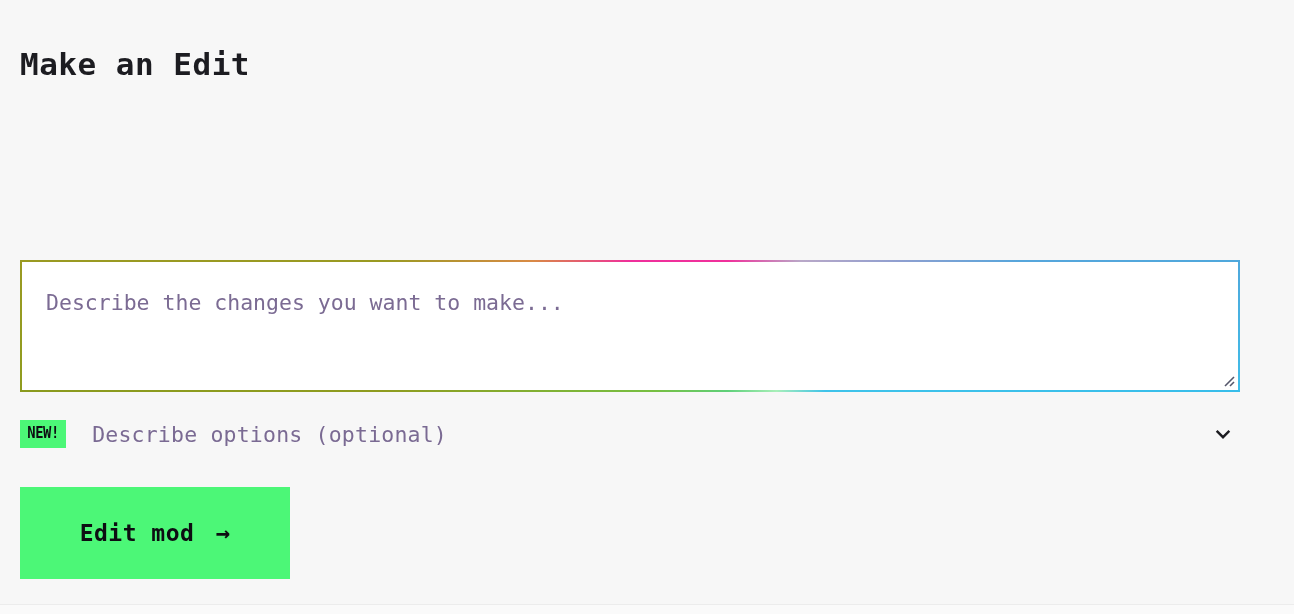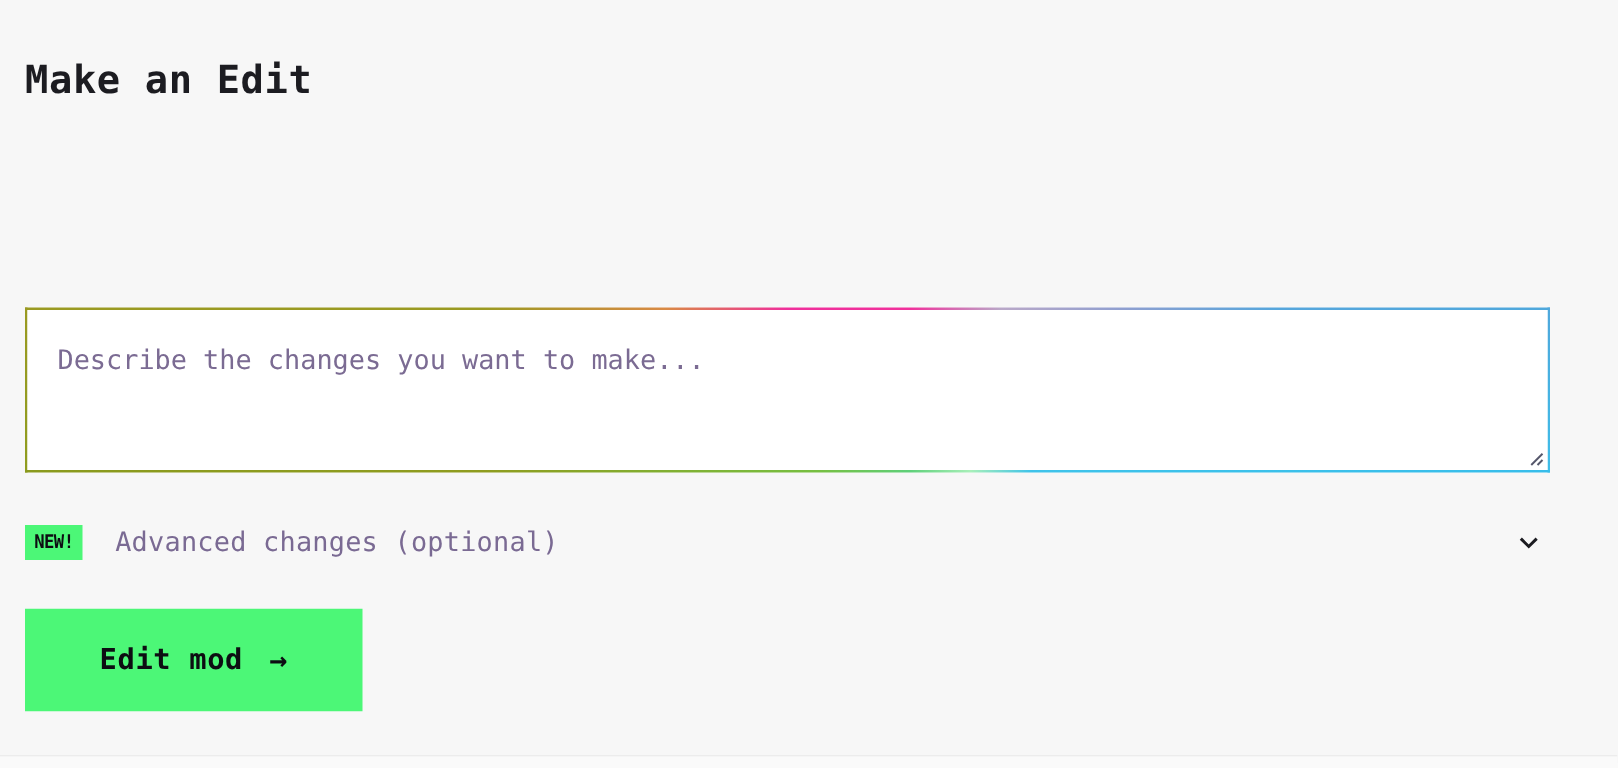--- a/index.html
+++ b/index.html
@@ -43,21 +43,21 @@
     font-size: 21.5px;
     line-height: 48px;
     color: #7a6a93;
     letter-spacing: 0.2px;
   }
 
   
   .textarea-wrap {
     position: absolute;
     left: 20px;
-    top: 246px;
+    top: 260px;
     width: 1220px;
     height: 132px;
     padding: 2px;
     background:
       linear-gradient(90deg,
         #9a9a22 0%,
         #9a9a22 30%,
         #d98a45 42%,
         #ef2f9b 50%,
         #f0309b 58%,
@@ -149,21 +149,21 @@
     align-items: center;
     justify-content: center;
   }
 
   
   .edit-button {
     position: absolute;
     left: 20px;
     top: 487px;
     width: 270px;
-    height: 82px;
+    height: 92px;
     background: #4cf777;
     border: 0;
     cursor: pointer;
     display: flex;
     align-items: center;
     justify-content: center;
     gap: 21px;
     font-family: "DejaVu Sans Mono", "Liberation Mono", monospace;
     font-size: 23px;
     font-weight: 700;
@@ -208,21 +208,21 @@
     <span class="resize-grip">
       <svg width="16" height="16" viewBox="0 0 16 16" aria-hidden="true">
         <path d="M14 5 L5 14" stroke="#55576b" stroke-width="1.6" fill="none"></path>
         <path d="M14 10 L10 14" stroke="#55576b" stroke-width="1.6" fill="none"></path>
       </svg>
     </span>
   </div>
 
   <div class="advanced-row">
     <span class="new-badge">NEW!</span>
-    <span class="advanced-label">Advanced changes (optional)</span>
+    <span class="advanced-label">Describe options (optional)</span>
     <span class="chevron-btn">
       <svg width="22" height="22" viewBox="0 0 24 24" aria-hidden="true">
         <path d="M6 9.5 L12 15.5 L18 9.5" stroke="#1c1c21" stroke-width="2.6" fill="none" stroke-linecap="square" stroke-linejoin="miter"></path>
       </svg>
     </span>
   </div>
 
   <button class="edit-button">
     <span>Edit mod</span>
     <span class="arrow-glyph">→</span>

